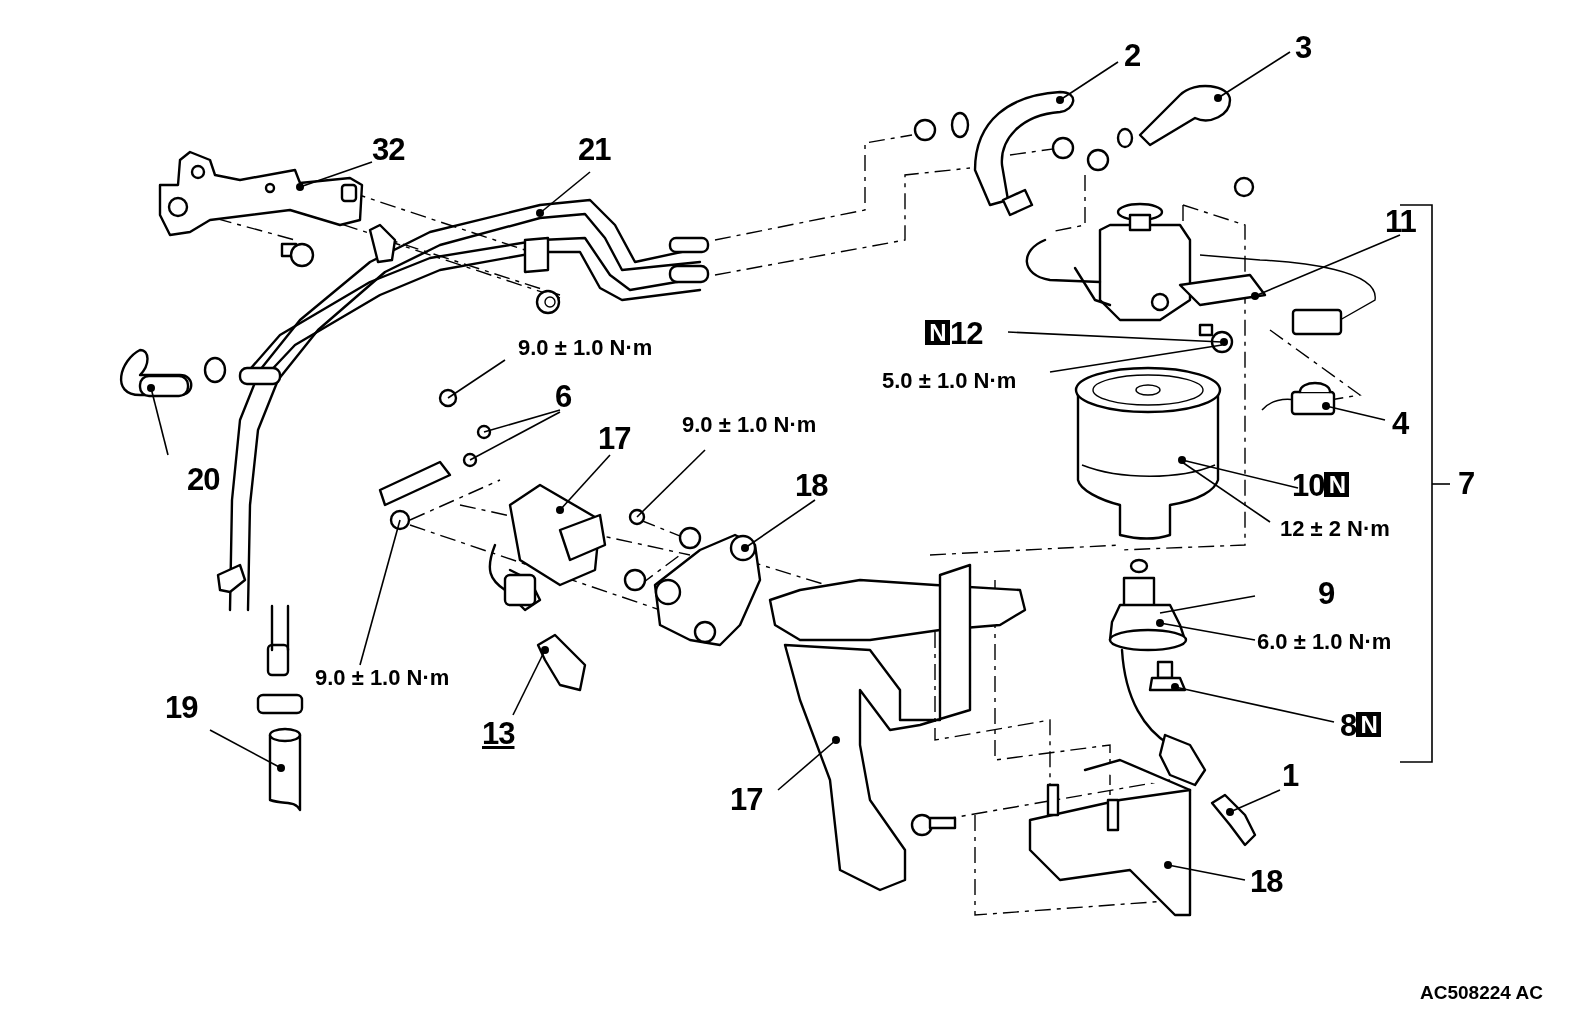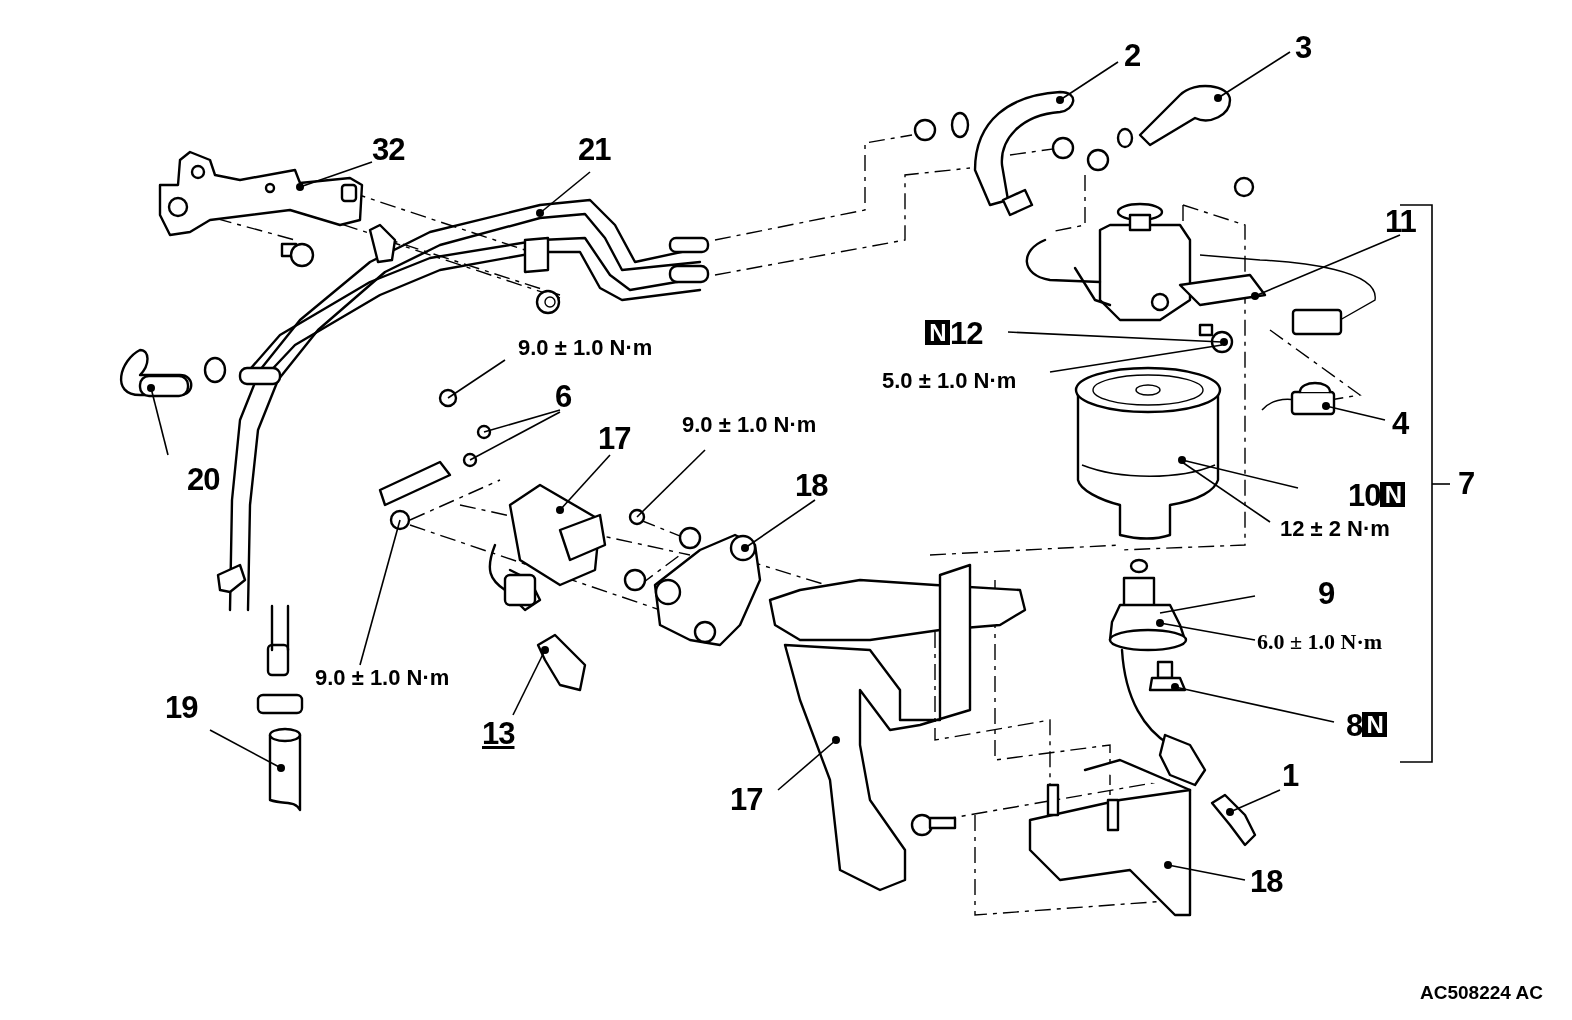--- a/index.html
+++ b/index.html
@@ -265,30 +265,30 @@
 <div class="label num" style="left:578px;top:134px;text-align:right;">21</div>
 <div class="label num" style="left:1385px;top:206px;">11</div>
 
 <div class="label num" style="left:925px;top:318px;">
   <span class="nbadge">N</span><span>12</span>
 </div>
 <div class="label torque" style="left:882px;top:370px;">5.0 ± 1.0 N·m</div>
 
 <div class="label num" style="left:1392px;top:408px;">4</div>
 
-<div class="label num" style="left:1348px;top:470px;margin-top:10px;">
+<div class="label num" style="left:1292px;top:470px;">
   <span>10</span><span class="nbadge">N</span>
 </div>
 <div class="label num" style="left:1458px;top:468px;">7</div>
 <div class="label torque" style="left:1280px;top:518px;">12 ± 2 N·m</div>
 
 <div class="label num" style="left:1318px;top:578px;">9</div>
-<div class="label torque" style="left:1257px;top:631px;font-family:Liberation Serif, serif;">6.0 ± 1.0 N·m</div>
-
-<div class="label num" style="left:1340px;top:710px;margin-left:6px;">
+<div class="label torque" style="left:1257px;top:631px;">6.0 ± 1.0 N·m</div>
+
+<div class="label num" style="left:1340px;top:710px;">
   <span>8</span><span class="nbadge">N</span>
 </div>
 
 <div class="label num" style="left:1282px;top:760px;">1</div>
 <div class="label num" style="left:1250px;top:866px;">18</div>
 <div class="label num" style="left:730px;top:784px;">17</div>
 <div class="label num" style="left:482px;top:718px;text-decoration:underline;">13</div>
 <div class="label num" style="left:795px;top:470px;">18</div>
 <div class="label num" style="left:598px;top:423px;">17</div>
 <div class="label num" style="left:555px;top:381px;">6</div>

